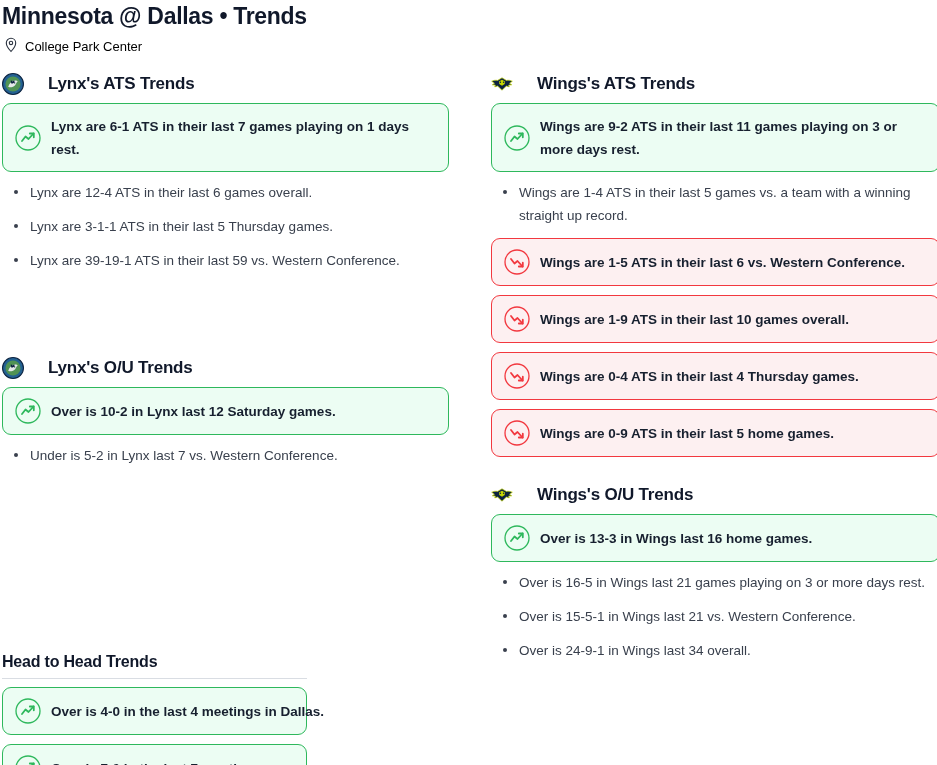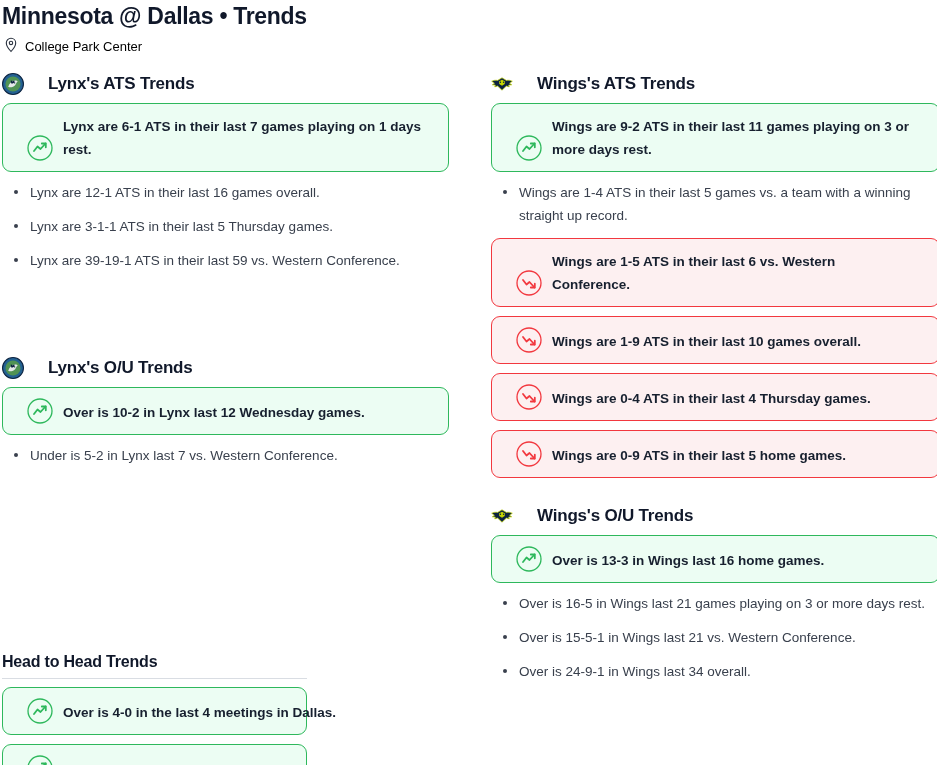--- a/index.html
+++ b/index.html
@@ -72,24 +72,24 @@
     letter-spacing: -0.2px;
     line-height: 22px;
   }
 
   
   .logo { width: 22px; height: 22px; flex: 0 0 22px; display:block; }
 
   
   .trend-card {
     display: flex;
-    align-items: flex-end;
+    align-items: center;
     gap: 10px;
     border-radius: 9px;
-    padding: 10px 24px;
+    padding: 10px 12px;
     margin-bottom: 9px;
   }
   .trend-card.up {
     background: #ecfdf3;
     border: 1px solid #2eb85c;
   }
   .trend-card.down {
     background: #fdf0f1;
     border: 1px solid #f2383f;
   }
@@ -192,21 +192,21 @@
               <circle cx="13" cy="13" r="12" fill="none" stroke="#2eb85c" stroke-width="1.3"></circle>
               <polyline points="7,16 10.5,11.5 13.5,14 18.5,8.5" fill="none" stroke="#2eb85c" stroke-width="1.8" stroke-linecap="round" stroke-linejoin="round"></polyline>
               <polyline points="14.8,8.5 18.8,8.5 18.8,12.3" fill="none" stroke="#2eb85c" stroke-width="1.8" stroke-linecap="round" stroke-linejoin="round"></polyline>
             </svg>
           </span>
           <span class="trend-text">Lynx are 6-1 ATS in their last 7 games playing on 1 days rest.</span>
         </div>
 
 
         <ul class="bullets">
-          <li>Lynx are 12-1 ATS in their last 16 games overall.</li>
+          <li>Lynx are 12-4 ATS in their last 6 games overall.</li>
           <li>Lynx are 3-1-1 ATS in their last 5 Thursday games.</li>
           <li>Lynx are 39-19-1 ATS in their last 59 vs. Western Conference.</li>
         </ul>
       </div>
 
       <div class="spacer-lynx"></div>
 
       <div class="section">
         <div class="section-head">
           <span>
@@ -223,21 +223,21 @@
         </div>
 
         <div class="trend-card up">
           <span class="trend-icon">
             <svg viewBox="0 0 26 26" width="26" height="26">
               <circle cx="13" cy="13" r="12" fill="none" stroke="#2eb85c" stroke-width="1.3"></circle>
               <polyline points="7,16 10.5,11.5 13.5,14 18.5,8.5" fill="none" stroke="#2eb85c" stroke-width="1.8" stroke-linecap="round" stroke-linejoin="round"></polyline>
               <polyline points="14.8,8.5 18.8,8.5 18.8,12.3" fill="none" stroke="#2eb85c" stroke-width="1.8" stroke-linecap="round" stroke-linejoin="round"></polyline>
             </svg>
           </span>
-          <span class="trend-text">Over is 10-2 in Lynx last 12 Wednesday games.</span>
+          <span class="trend-text">Over is 10-2 in Lynx last 12 Saturday games.</span>
         </div>
 
         <ul class="bullets">
           <li>Under is 5-2 in Lynx last 7 vs. Western Conference.</li>
         </ul>
       </div>
     </div>
 
     <div class="col col-right">
 

